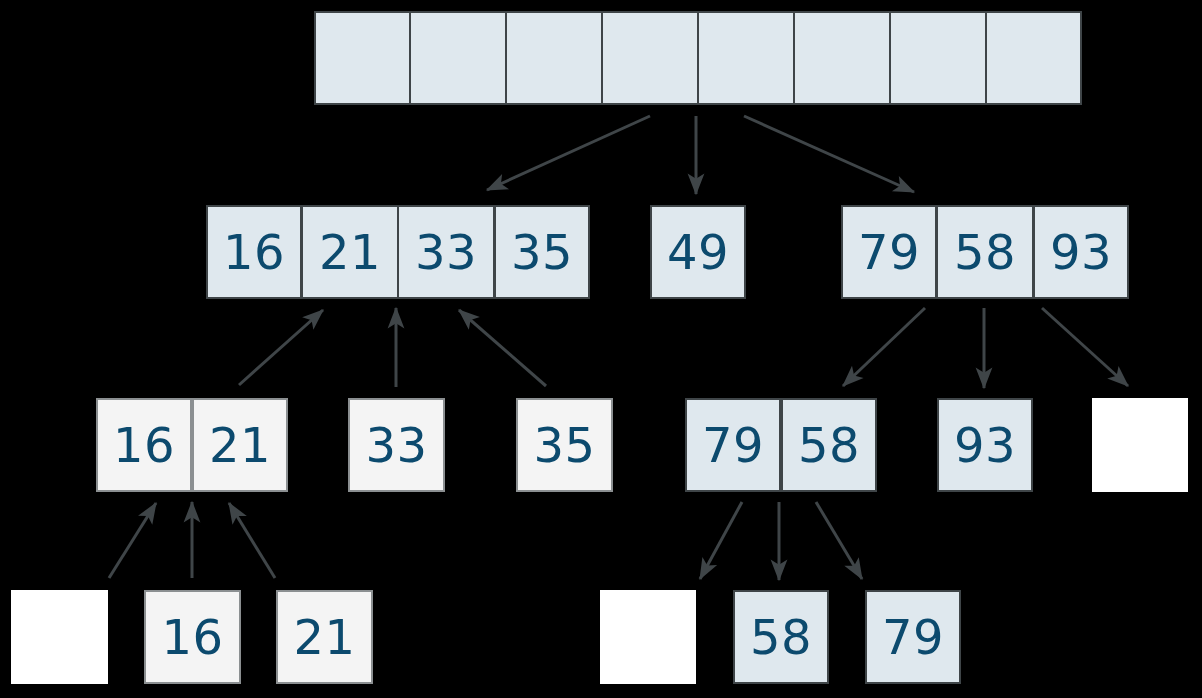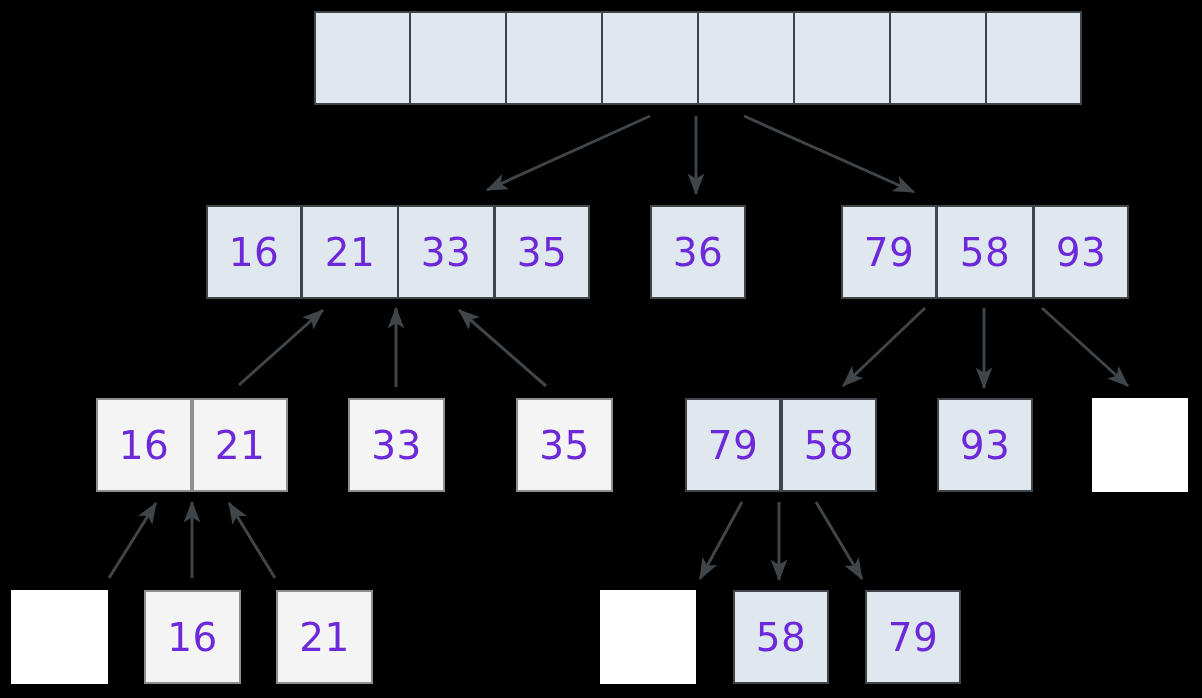--- a/index.html
+++ b/index.html
@@ -27,23 +27,23 @@
   .array-group {
     position: absolute;
     display: flex;
     flex-direction: row;
   }
   .cell {
     box-sizing: border-box;
     display: flex;
     align-items: center;
     justify-content: center;
-    font-size: 39px;
+    font-size: 48px;
     line-height: 1;
-    color: #6d28d9;
+    color: #0c4a6e;
     letter-spacing: 0.5px;
   }
   .cell-blue {
     background: #dfe8ee;
     border: 2px solid #3f4548;
   }
   .cell-blue.mid {
     border-left-width: 1px;
     border-right-width: 1px;
   }
@@ -110,21 +110,21 @@
         <div class="cell cell-top mid" style="width: 96px; height: 94px;"></div>
         <div class="cell cell-top last" style="width: 96px; height: 94px;"></div>
       </div>
       <div class="array-group" style="left: 206px; top: 205px;">
         <div class="cell cell-blue first" style="width: 96px; height: 94px;">16</div>
         <div class="cell cell-blue mid" style="width: 96px; height: 94px;">21</div>
         <div class="cell cell-blue mid" style="width: 96px; height: 94px;">33</div>
         <div class="cell cell-blue last" style="width: 96px; height: 94px;">35</div>
       </div>
       <div class="array-group" style="left: 650px; top: 205px;">
-        <div class="cell cell-blue first last" style="width: 96px; height: 94px;">36</div>
+        <div class="cell cell-blue first last" style="width: 96px; height: 94px;">49</div>
       </div>
       <div class="array-group" style="left: 841px; top: 205px;">
         <div class="cell cell-blue first" style="width: 96px; height: 94px;">79</div>
         <div class="cell cell-blue mid" style="width: 96px; height: 94px;">58</div>
         <div class="cell cell-blue last" style="width: 96px; height: 94px;">93</div>
       </div>
       <div class="array-group" style="left: 96px; top: 398px;">
         <div class="cell cell-pale first" style="width: 96px; height: 94px;">16</div>
         <div class="cell cell-pale last" style="width: 96px; height: 94px;">21</div>
       </div>

